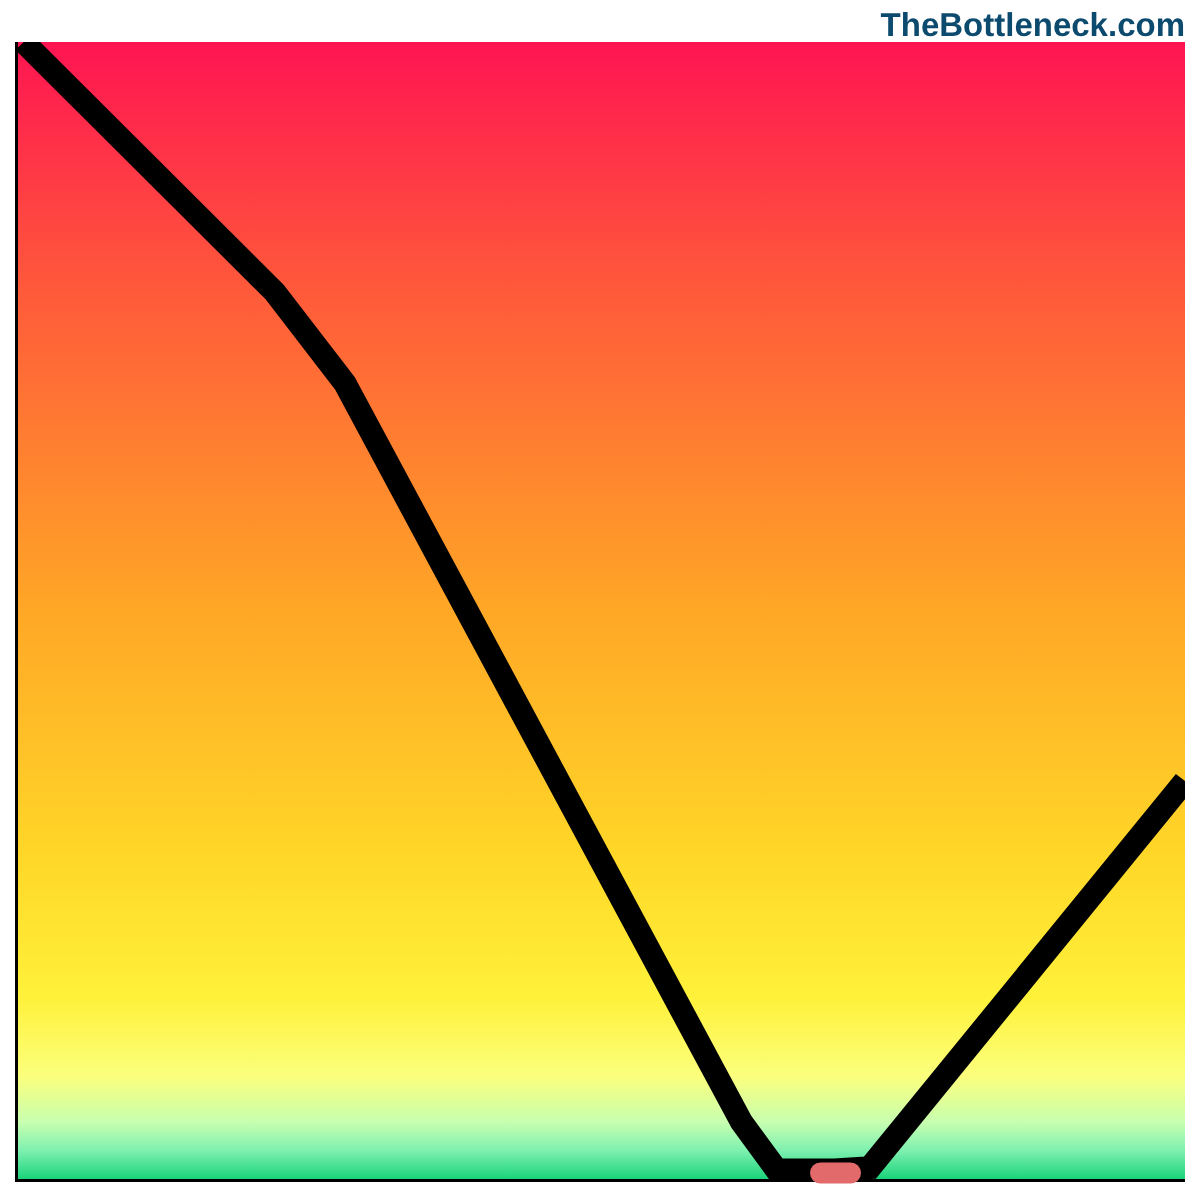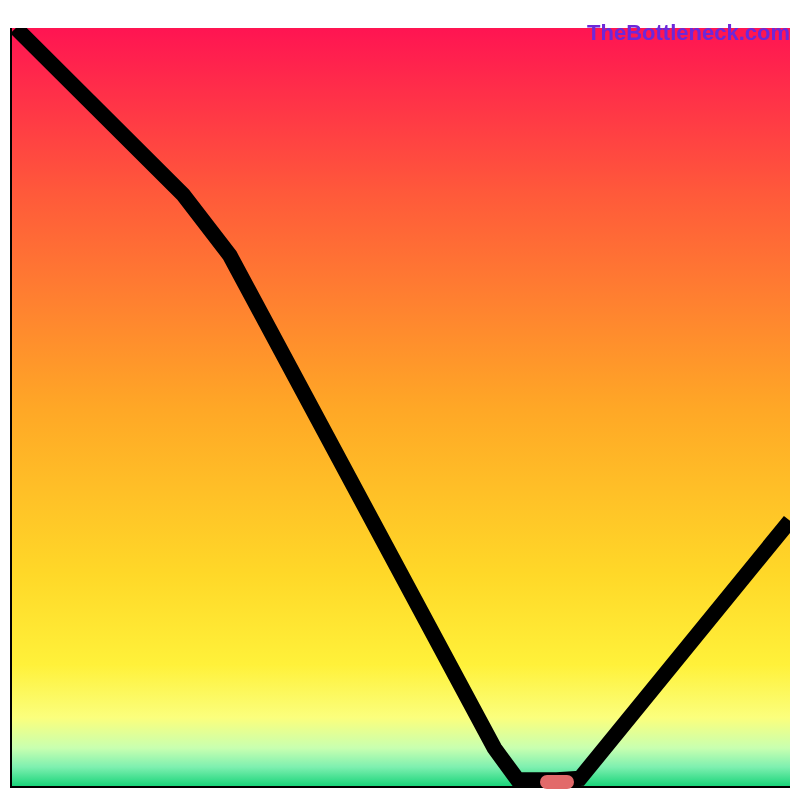--- a/index.html
+++ b/index.html
@@ -1,17 +1,17 @@
 <!DOCTYPE html>
 <html><head>
 <meta charset="utf-8">
 <style>
   * { margin: 0; padding: 0; box-sizing: border-box; }
   body { background: #fff; width: 800px; height: 800px; position: relative; font-family: Arial, sans-serif; }
-  .watermark { position: absolute; top: 20px; right: 10px; font-size: 22px; font-weight: bold; color: #6d28d9; z-index: 10; }
+  .watermark { position: absolute; top: 4px; right: 10px; font-size: 22px; font-weight: bold; color: #0c4a6e; z-index: 10; }
   .chart-area { position: absolute; top: 28px; left: 10px; width: 780px; height: 760px; border-left: 2px solid #000; border-bottom: 2px solid #000; overflow: visible; }
   .gradient { position: absolute; inset: 0; width: 100%; height: 100%; }
   .curve { position: absolute; inset: 0; width: 100%; height: 100%; fill: none; stroke: #000; stroke-width: 2; }
   .marker { position: absolute; width: 34px; height: 14px; background: #e26a6a; border-radius: 7px; transform: translate(-50%, 50%); }
 </style>
 </head>
 <body>
 
 <div class="watermark">TheBottleneck.com</div>
 

